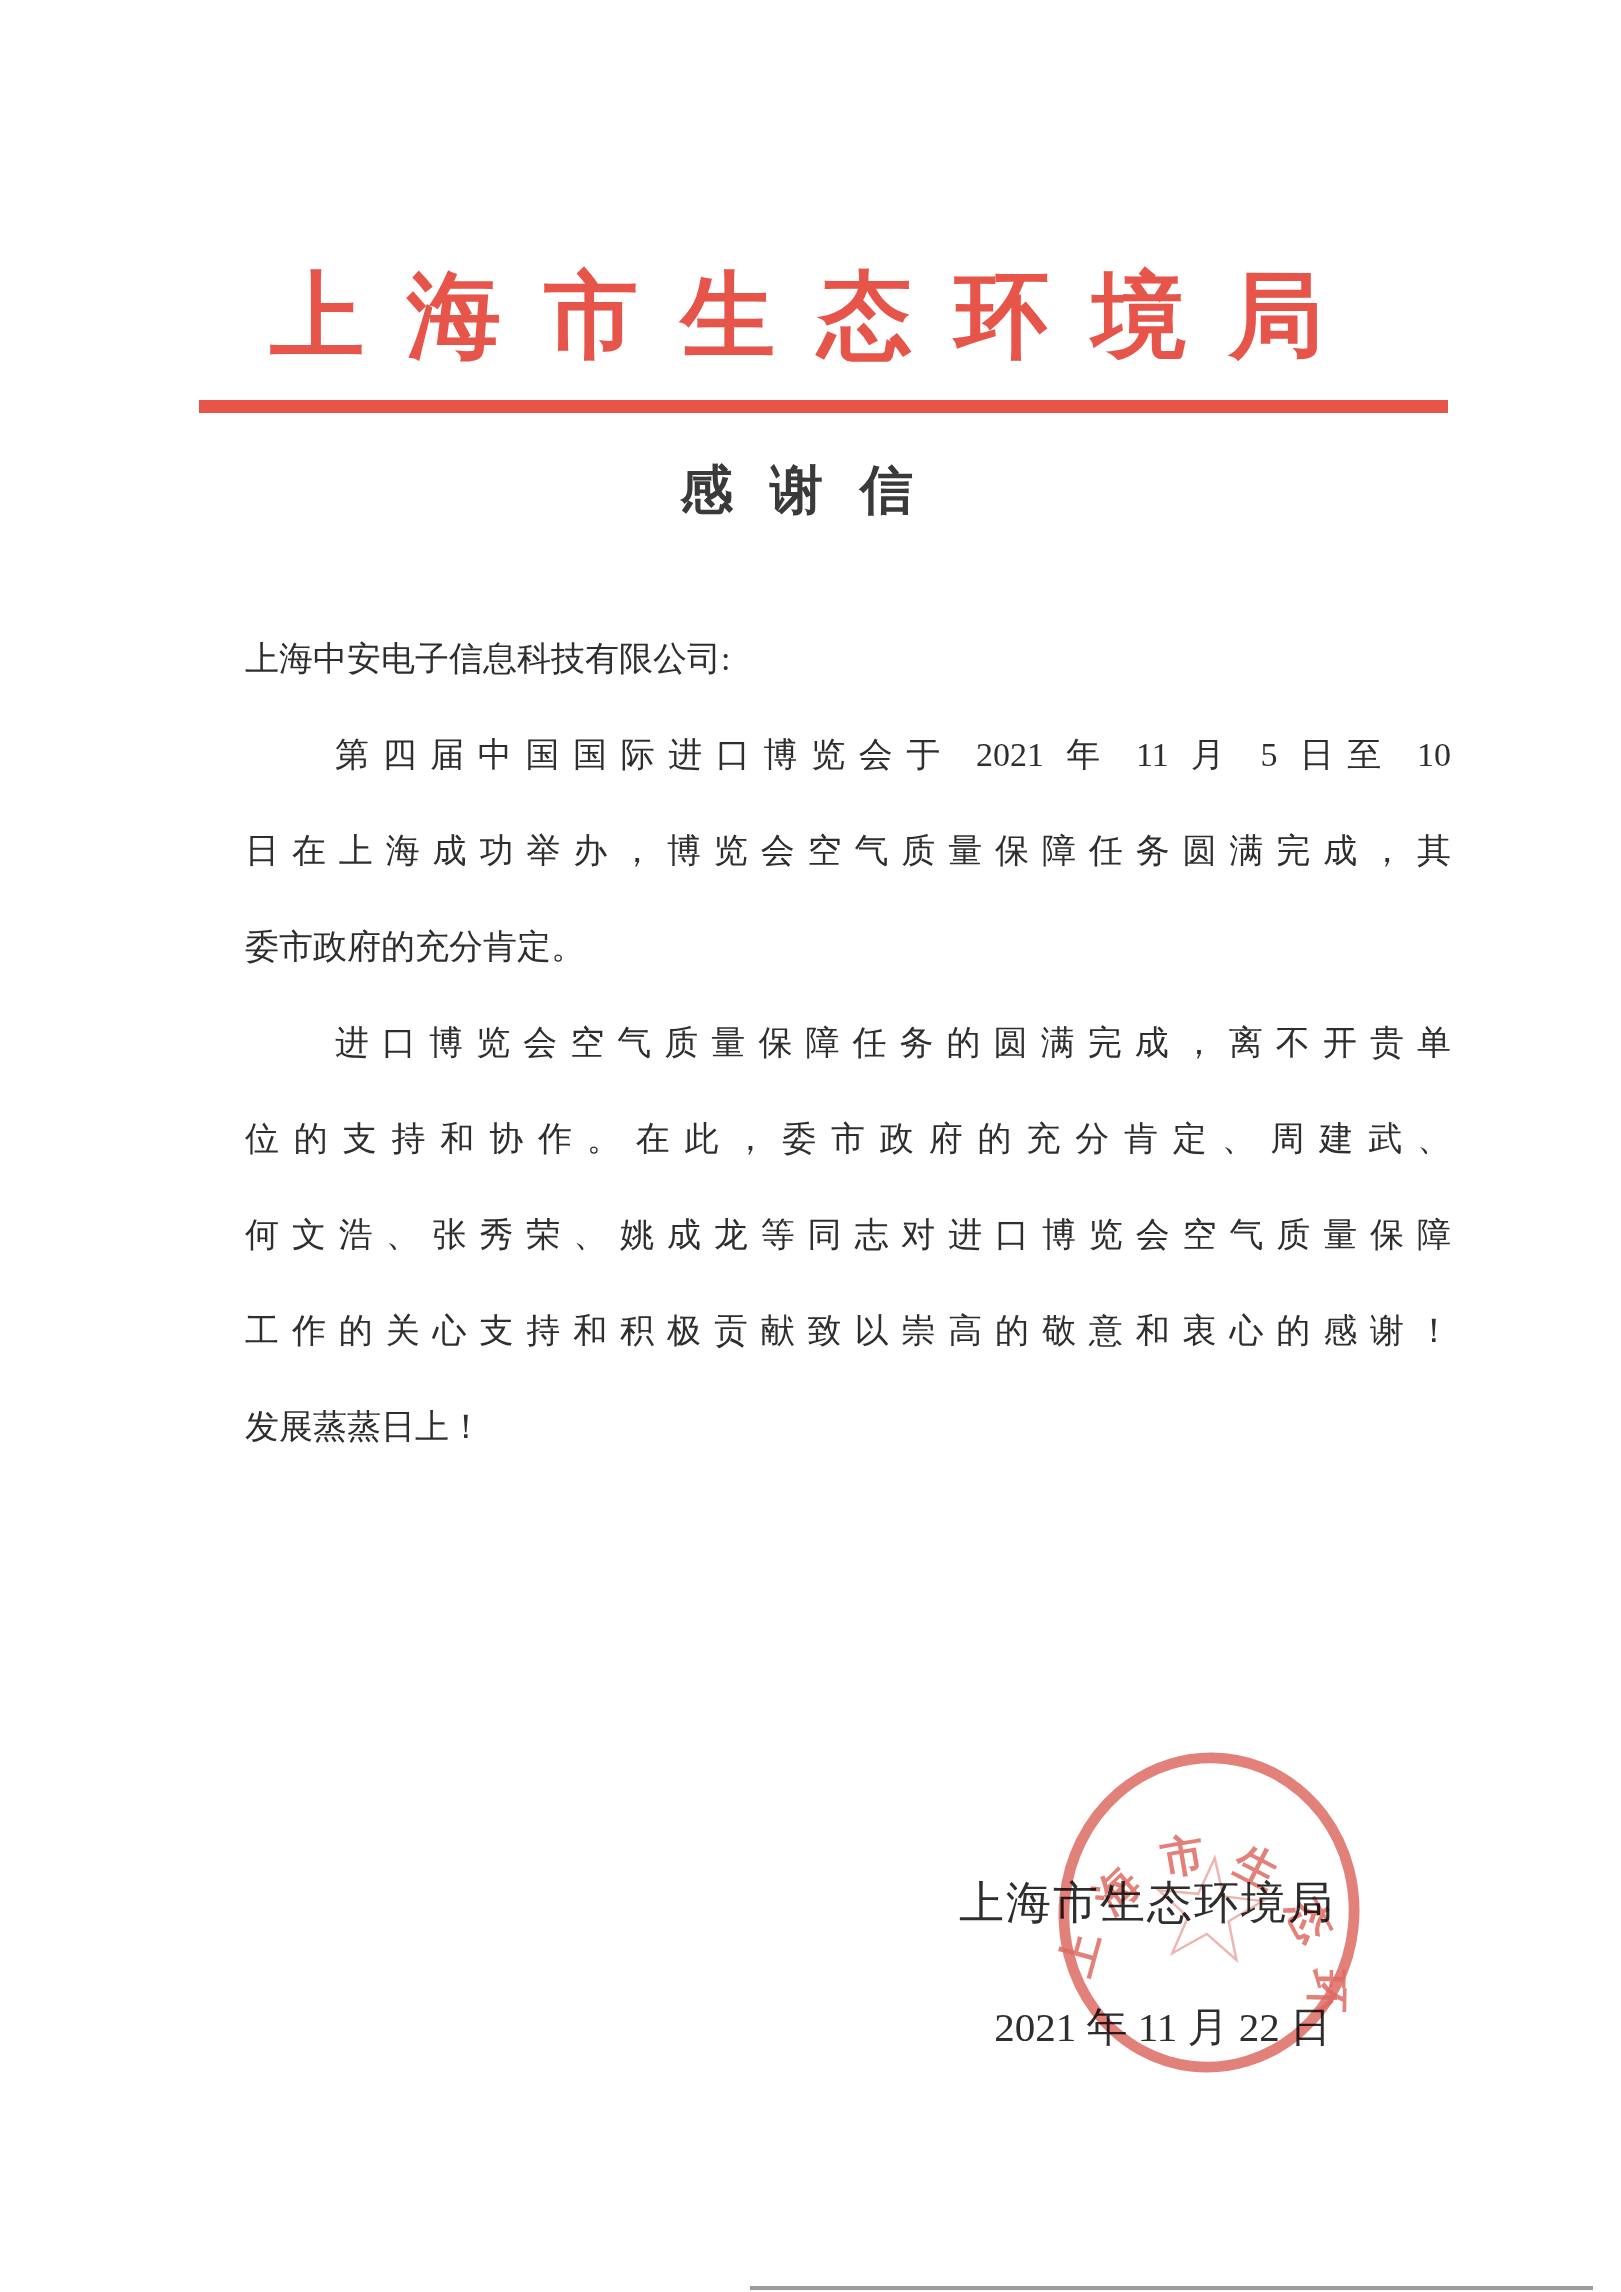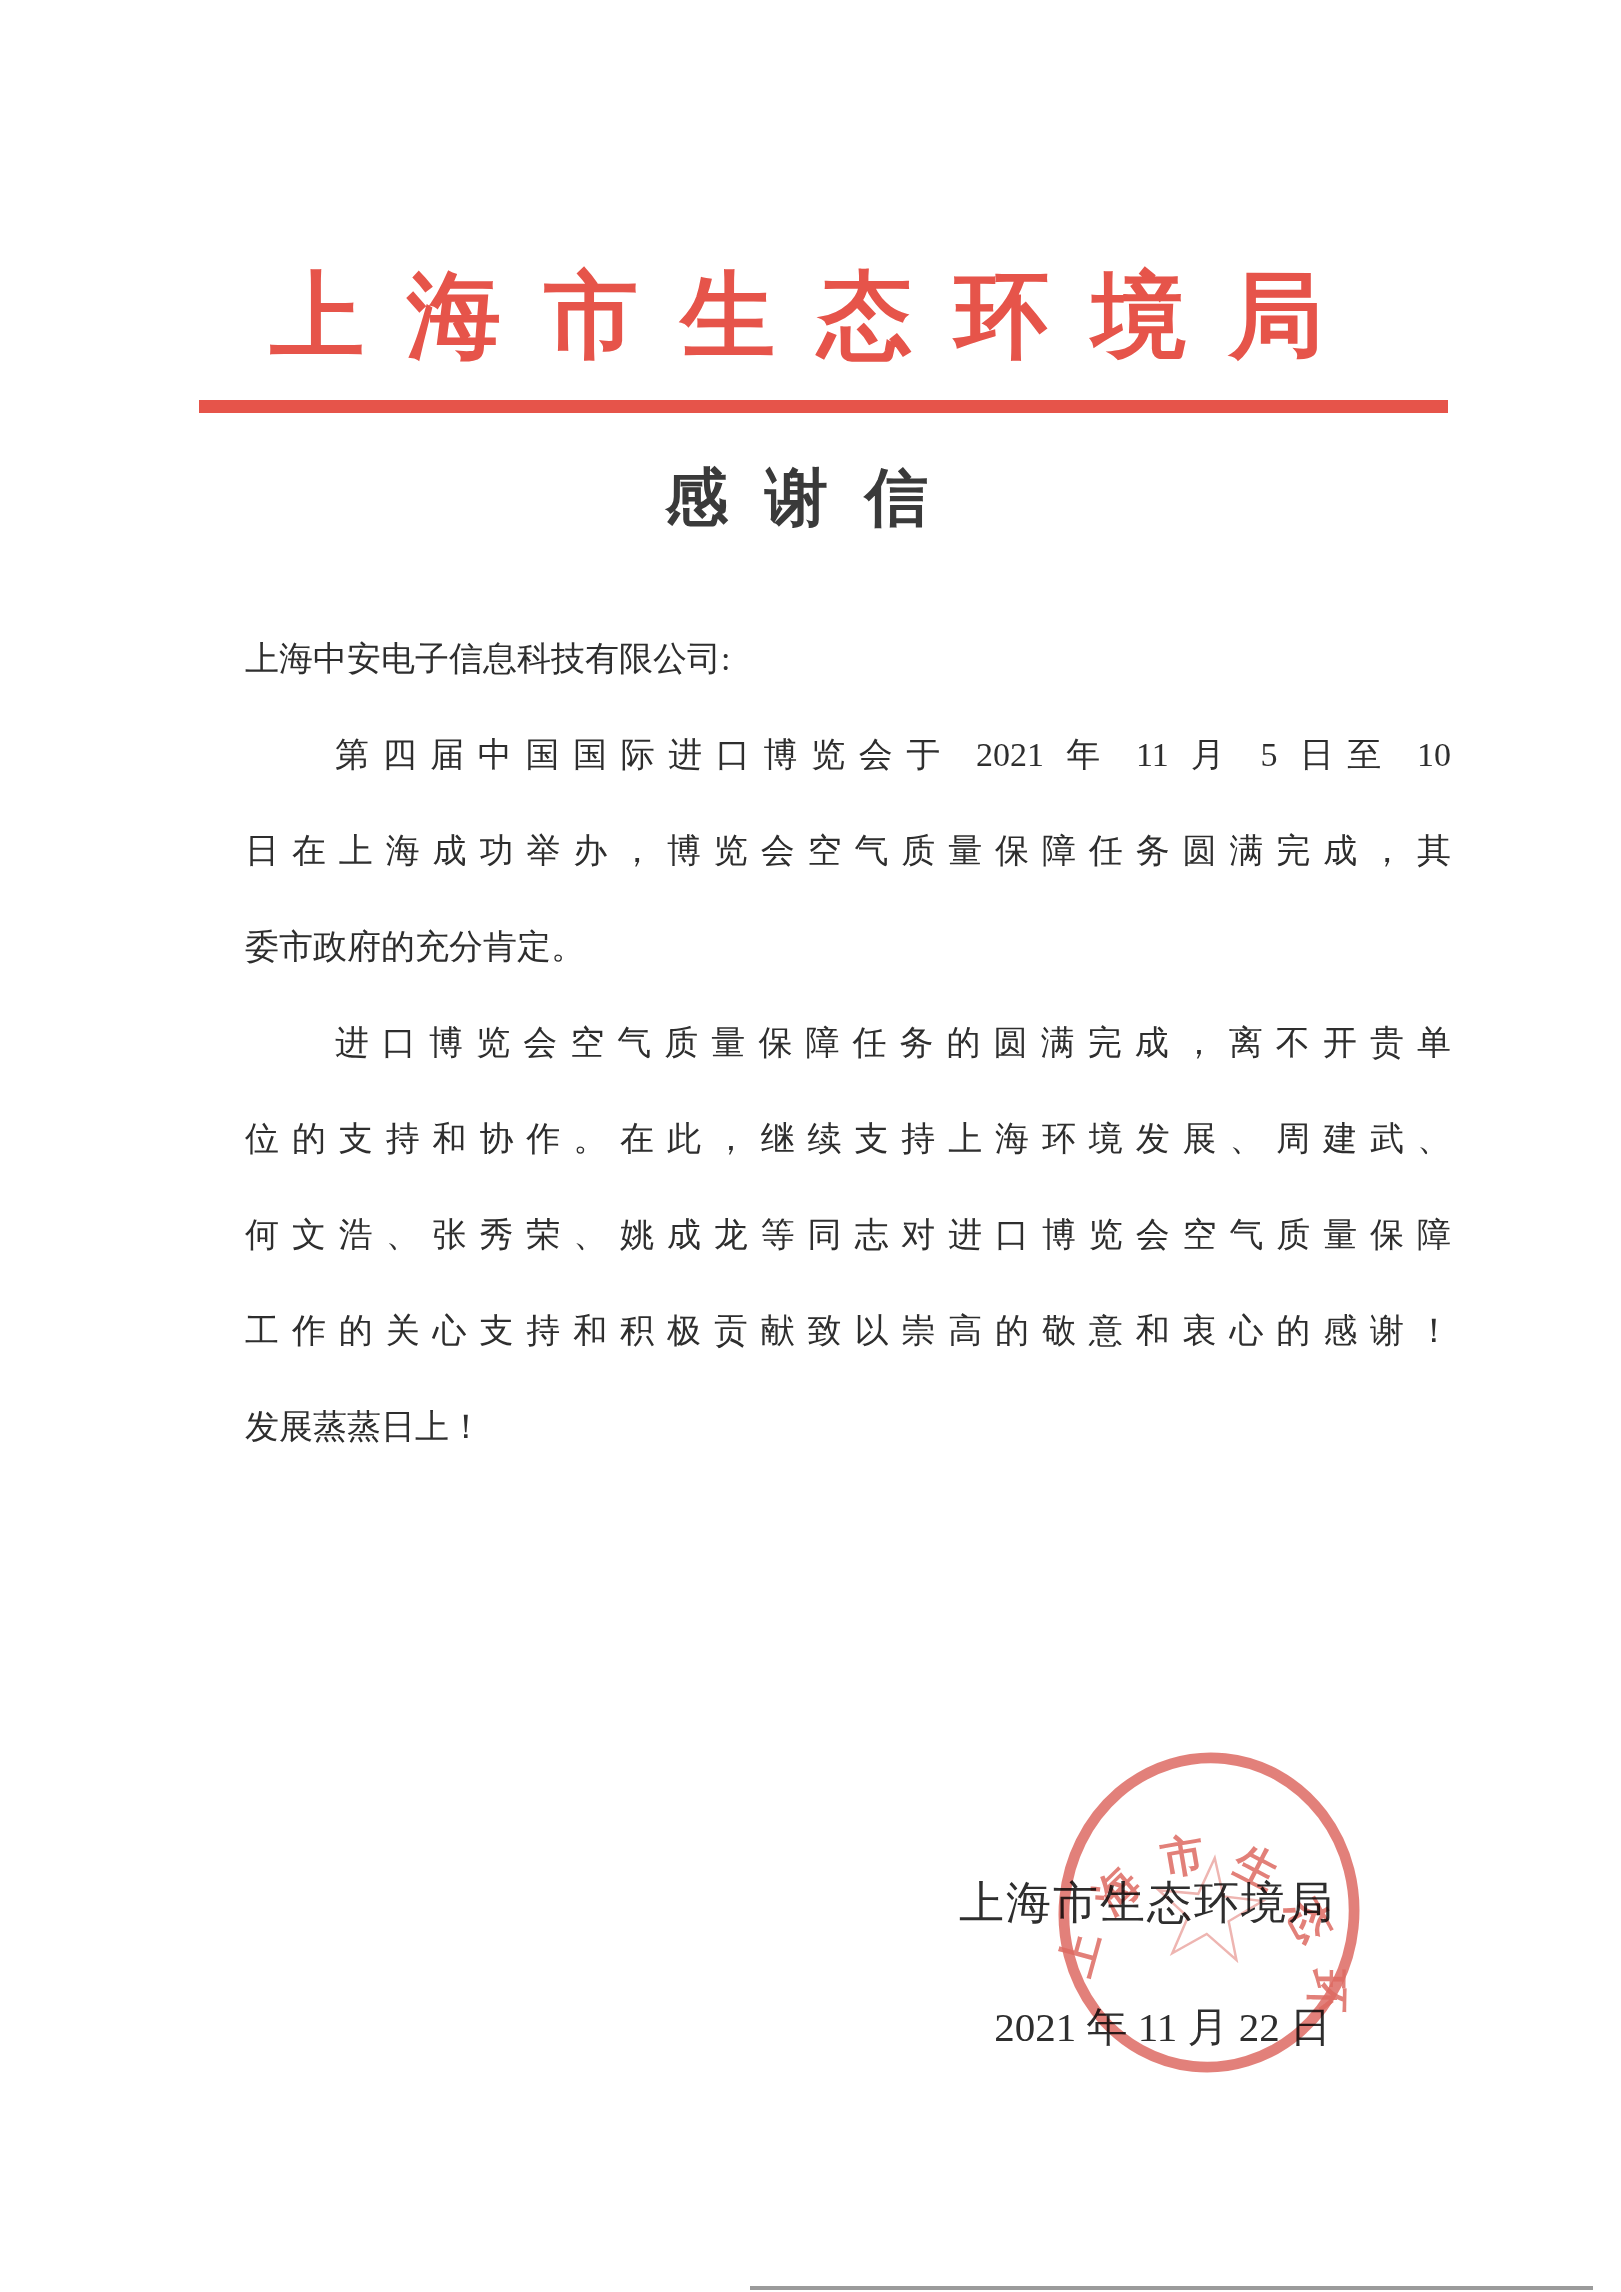--- a/index.html
+++ b/index.html
@@ -40,21 +40,21 @@
     height: 12.7px;
     background: #e6544a;
   }
   
   .doc-title {
     position: absolute;
     top: 455px;
     left: 0;
     width: 100%;
     text-align: center;
-    font-size: 63px;
+    font-size: 53px;
     font-weight: bold;
     color: #3a3a3a;
     letter-spacing: 37px;
     padding-left: 37px;
     box-sizing: border-box;
     white-space: nowrap;
   }
   
   .letter-body {
     position: absolute;
@@ -130,21 +130,21 @@
   <div class="red-divider"></div>
 
   <div class="doc-title">感谢信</div>
 
   <div class="letter-body">
     <div class="line">上海中安电子信息科技有限公司:</div>
     <div class="line indent fill">第四届中国国际进口博览会于 2021 年 11 月 5 日至 10</div>
     <div class="line fill">日在上海成功举办，博览会空气质量保障任务圆满完成，其</div>
     <div class="line">委市政府的充分肯定。</div>
     <div class="line indent fill">进口博览会空气质量保障任务的圆满完成，离不开贵单</div>
-    <div class="line fill">位的支持和协作。在此，继续支持上海环境发展、周建武、</div>
+    <div class="line fill">位的支持和协作。在此，委市政府的充分肯定、周建武、</div>
     <div class="line fill">何文浩、张秀荣、姚成龙等同志对进口博览会空气质量保障</div>
     <div class="line fill">工作的关心支持和积极贡献致以崇高的敬意和衷心的感谢！</div>
     <div class="line">发展蒸蒸日上！</div>
   </div>
 
   <div class="signature-org">上海市生态环境局</div>
 
   <div class="signature-date">2021 年 11 月 22 日</div>
 
   <svg class="seal" viewBox="0 0 322 344">

